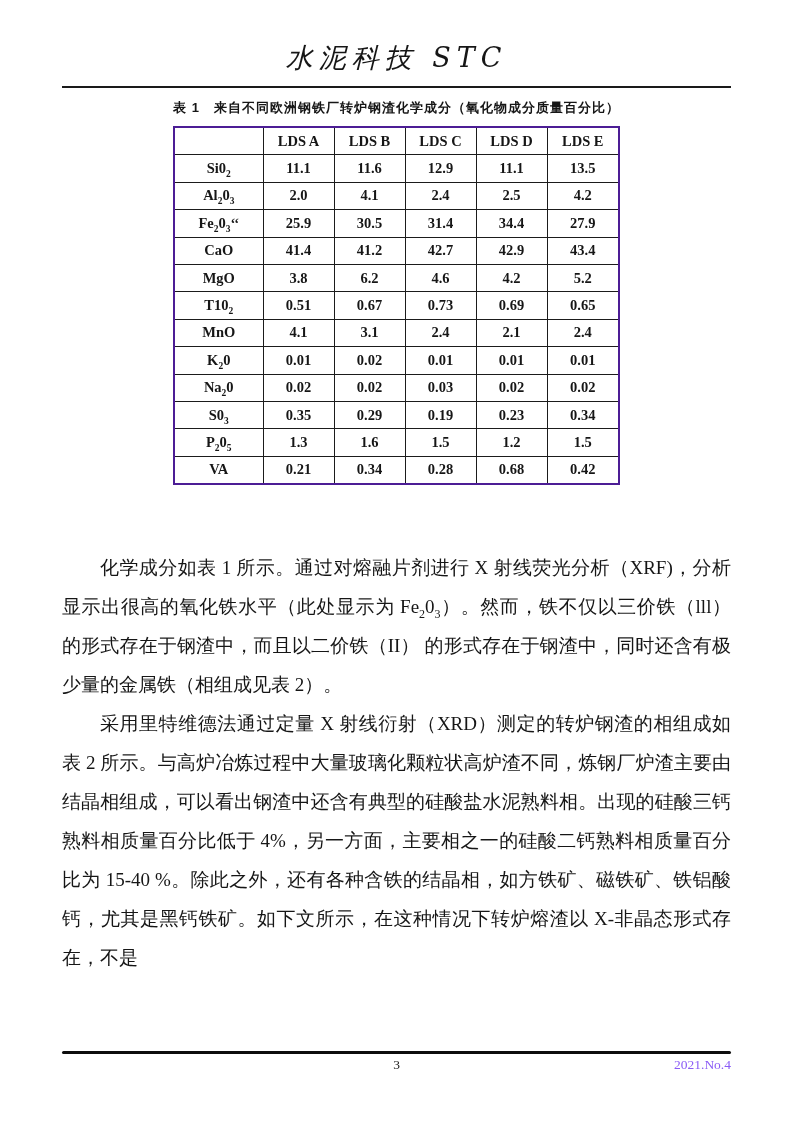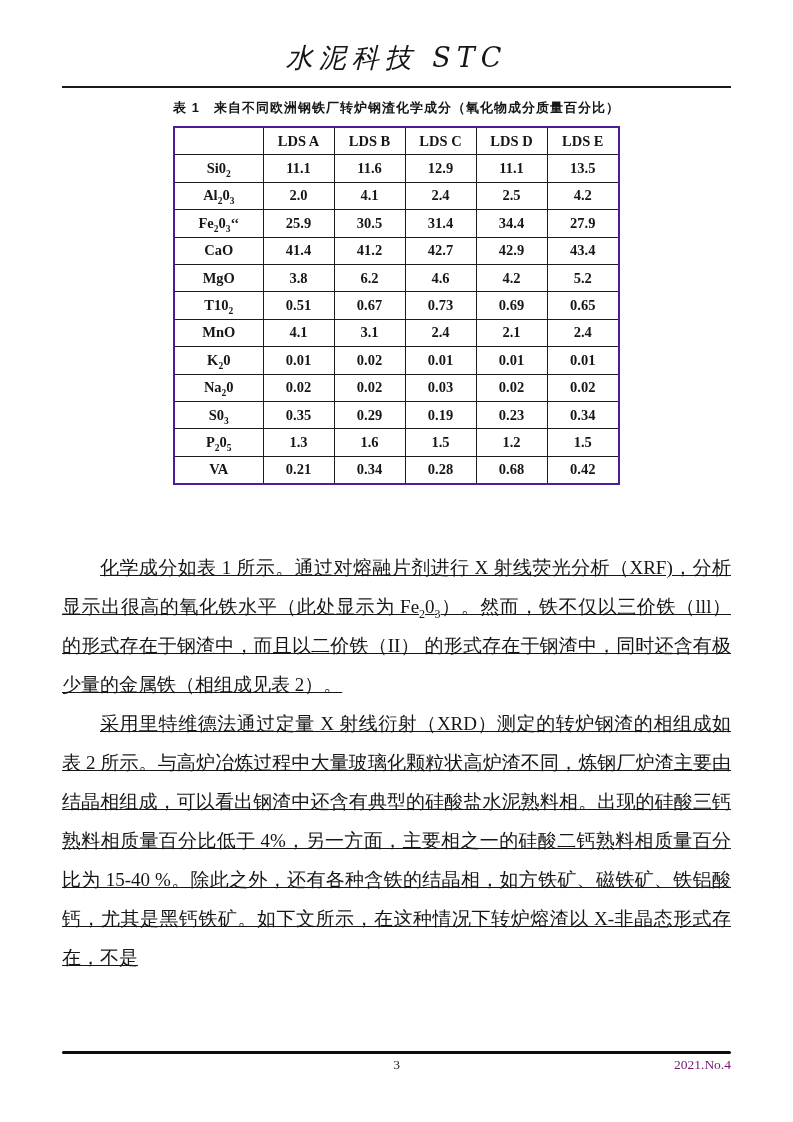--- a/index.html
+++ b/index.html
@@ -55,21 +55,20 @@
     color:#161616;
   }
   table.comp sub{font-size:9.5px;line-height:0;}
   .body-text{
     position:absolute;top:548px;left:62px;width:669px;
     font-size:19px;
     line-height:39px;
     text-align:justify;
     text-justify:inter-ideograph;
     color:#161616;
-    text-decoration:underline;
   }
   .body-text p{
     margin:0;
     text-indent:2em;
   }
   .body-text sub{font-size:12px;line-height:0;}
   .footer-rule{
     position:absolute;top:1051px;left:62px;width:669px;height:2.5px;
     background:#0d0d0d;
     border-radius:2px;
@@ -77,21 +76,21 @@
   .footer-page{
     position:absolute;top:1057px;left:62px;width:669px;
     text-align:center;
     font-size:13.5px;
     color:#161616;
   }
   .footer-issue{
     position:absolute;top:1057px;left:62px;width:669px;
     text-align:right;
     font-size:13.5px;
-    color:#701a75;
+    color:#8b5cf6;
   }
 </style>
 </head>
 <body>
 
 <div class="page">
 
   <div class="journal-title">水泥科技 STC</div>
 
   <div class="header-rule"></div>

